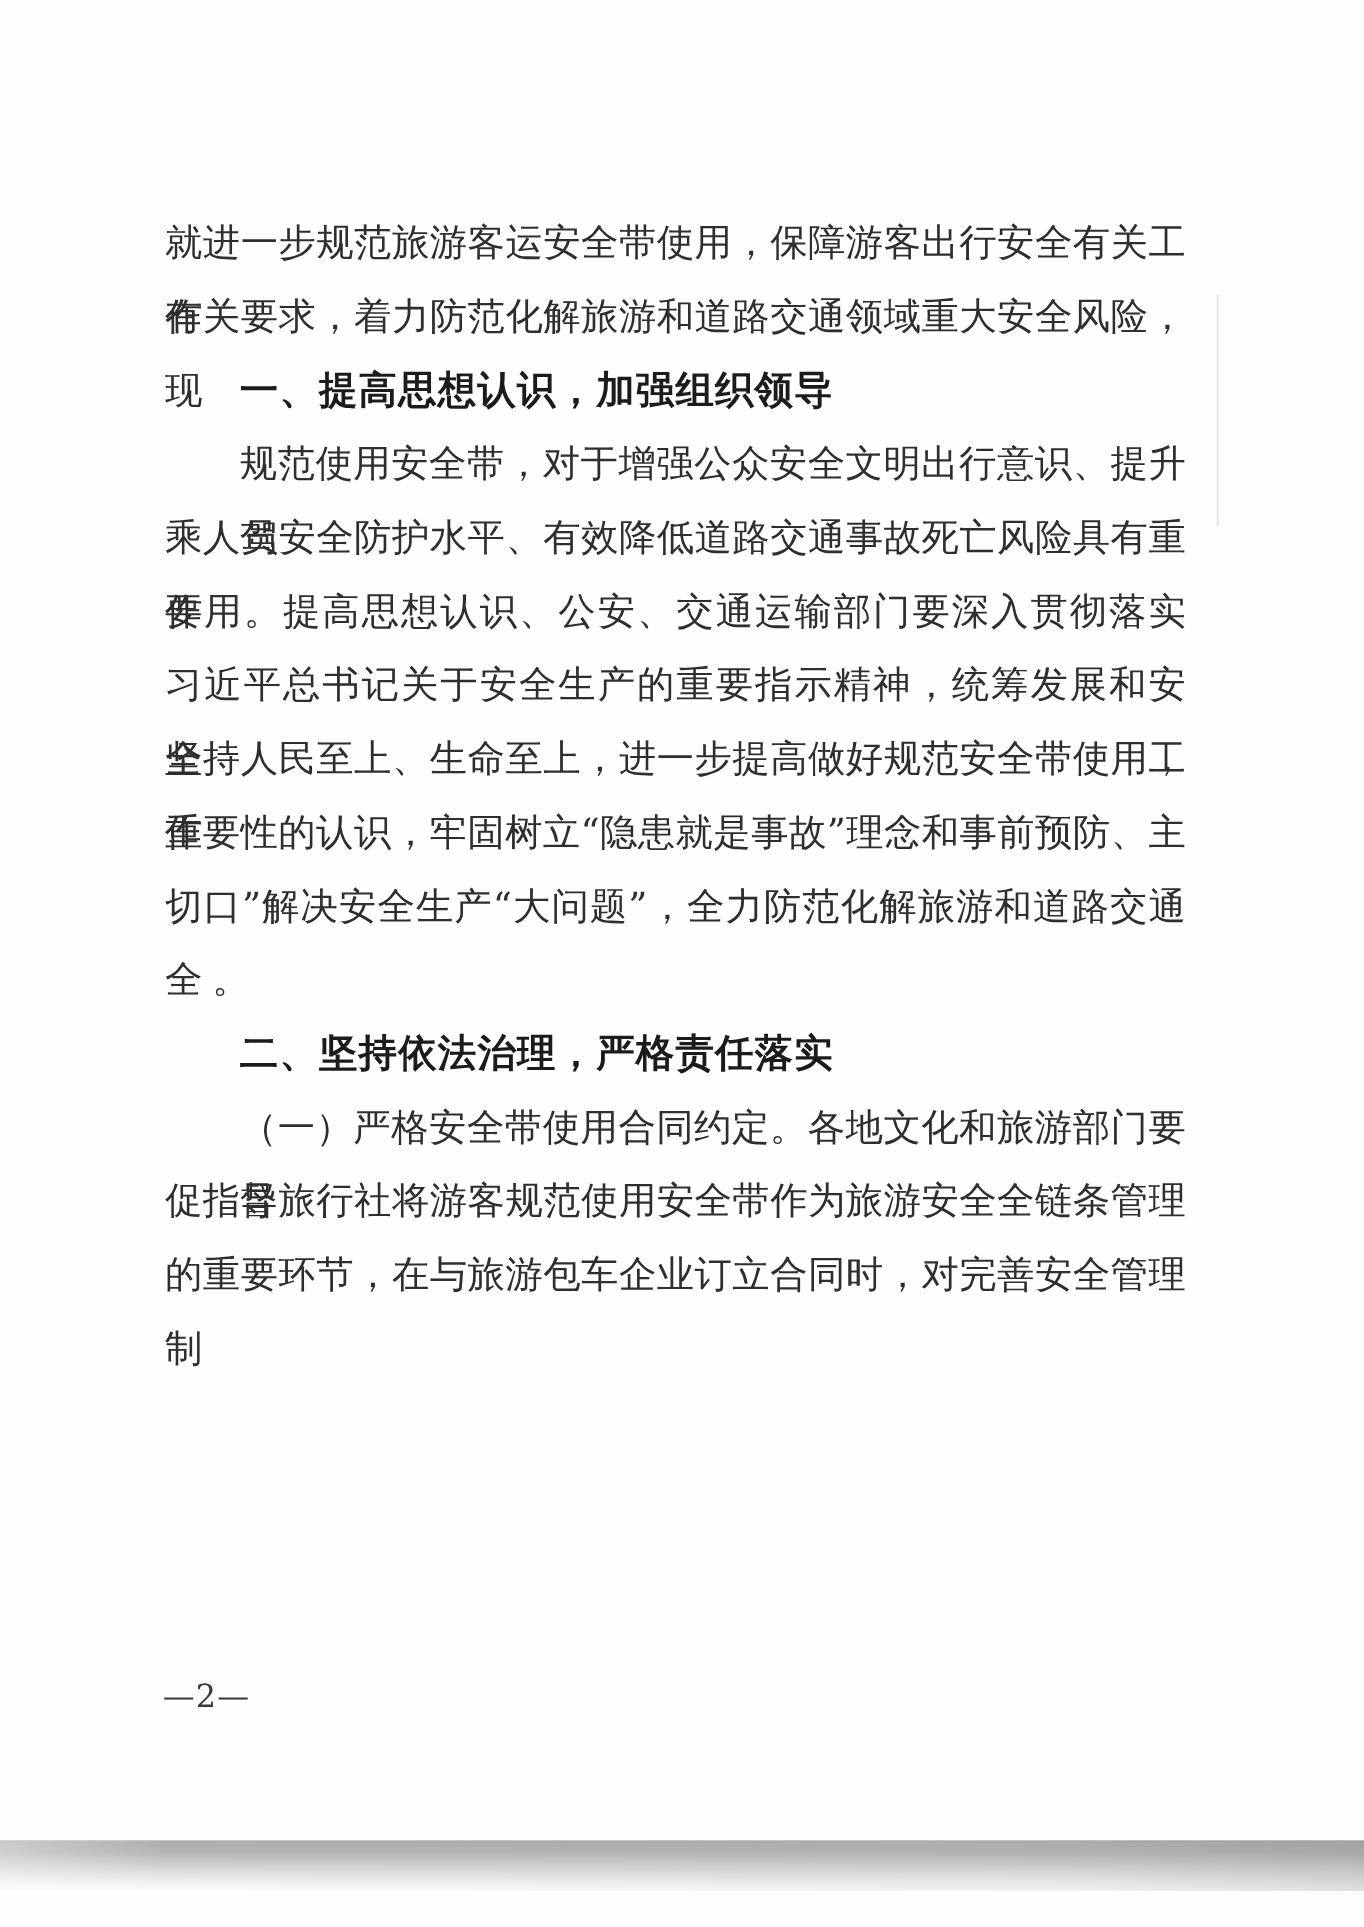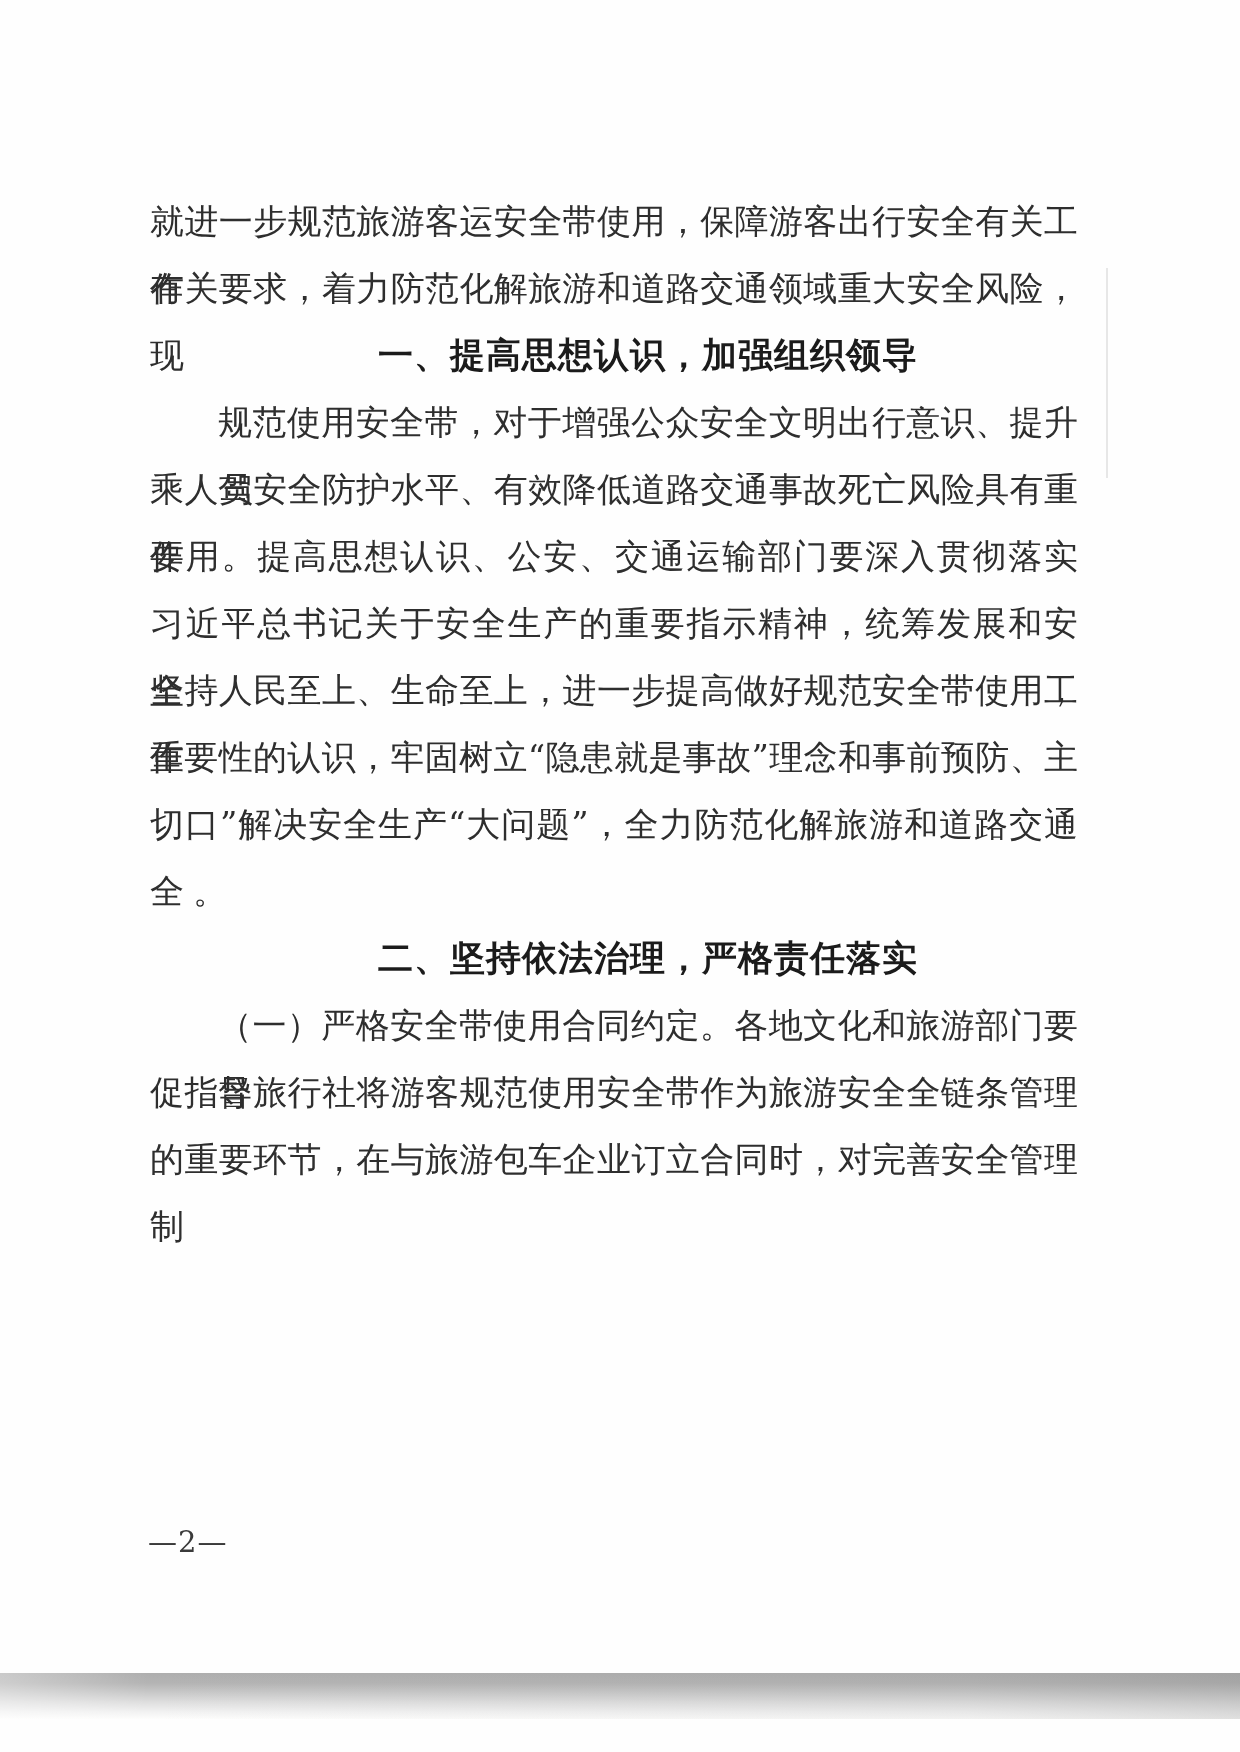--- a/index.html
+++ b/index.html
@@ -42,21 +42,20 @@
   }
   .line.indent {
     padding-left: 68px;
   }
   .line.heading {
     font-family: "DejaVu Sans", "Liberation Sans", sans-serif;
     font-weight: 700;
     font-size: 35px;
     color: #1b1b1b;
     letter-spacing: 1px;
-    text-align: center;
   }
   .page-number {
     position: absolute;
     left: 148px;
     top: 1522px;
     height: 40px;
     line-height: 40px;
     font-size: 29px;
     color: #3a3a3a;
     letter-spacing: 1px;

